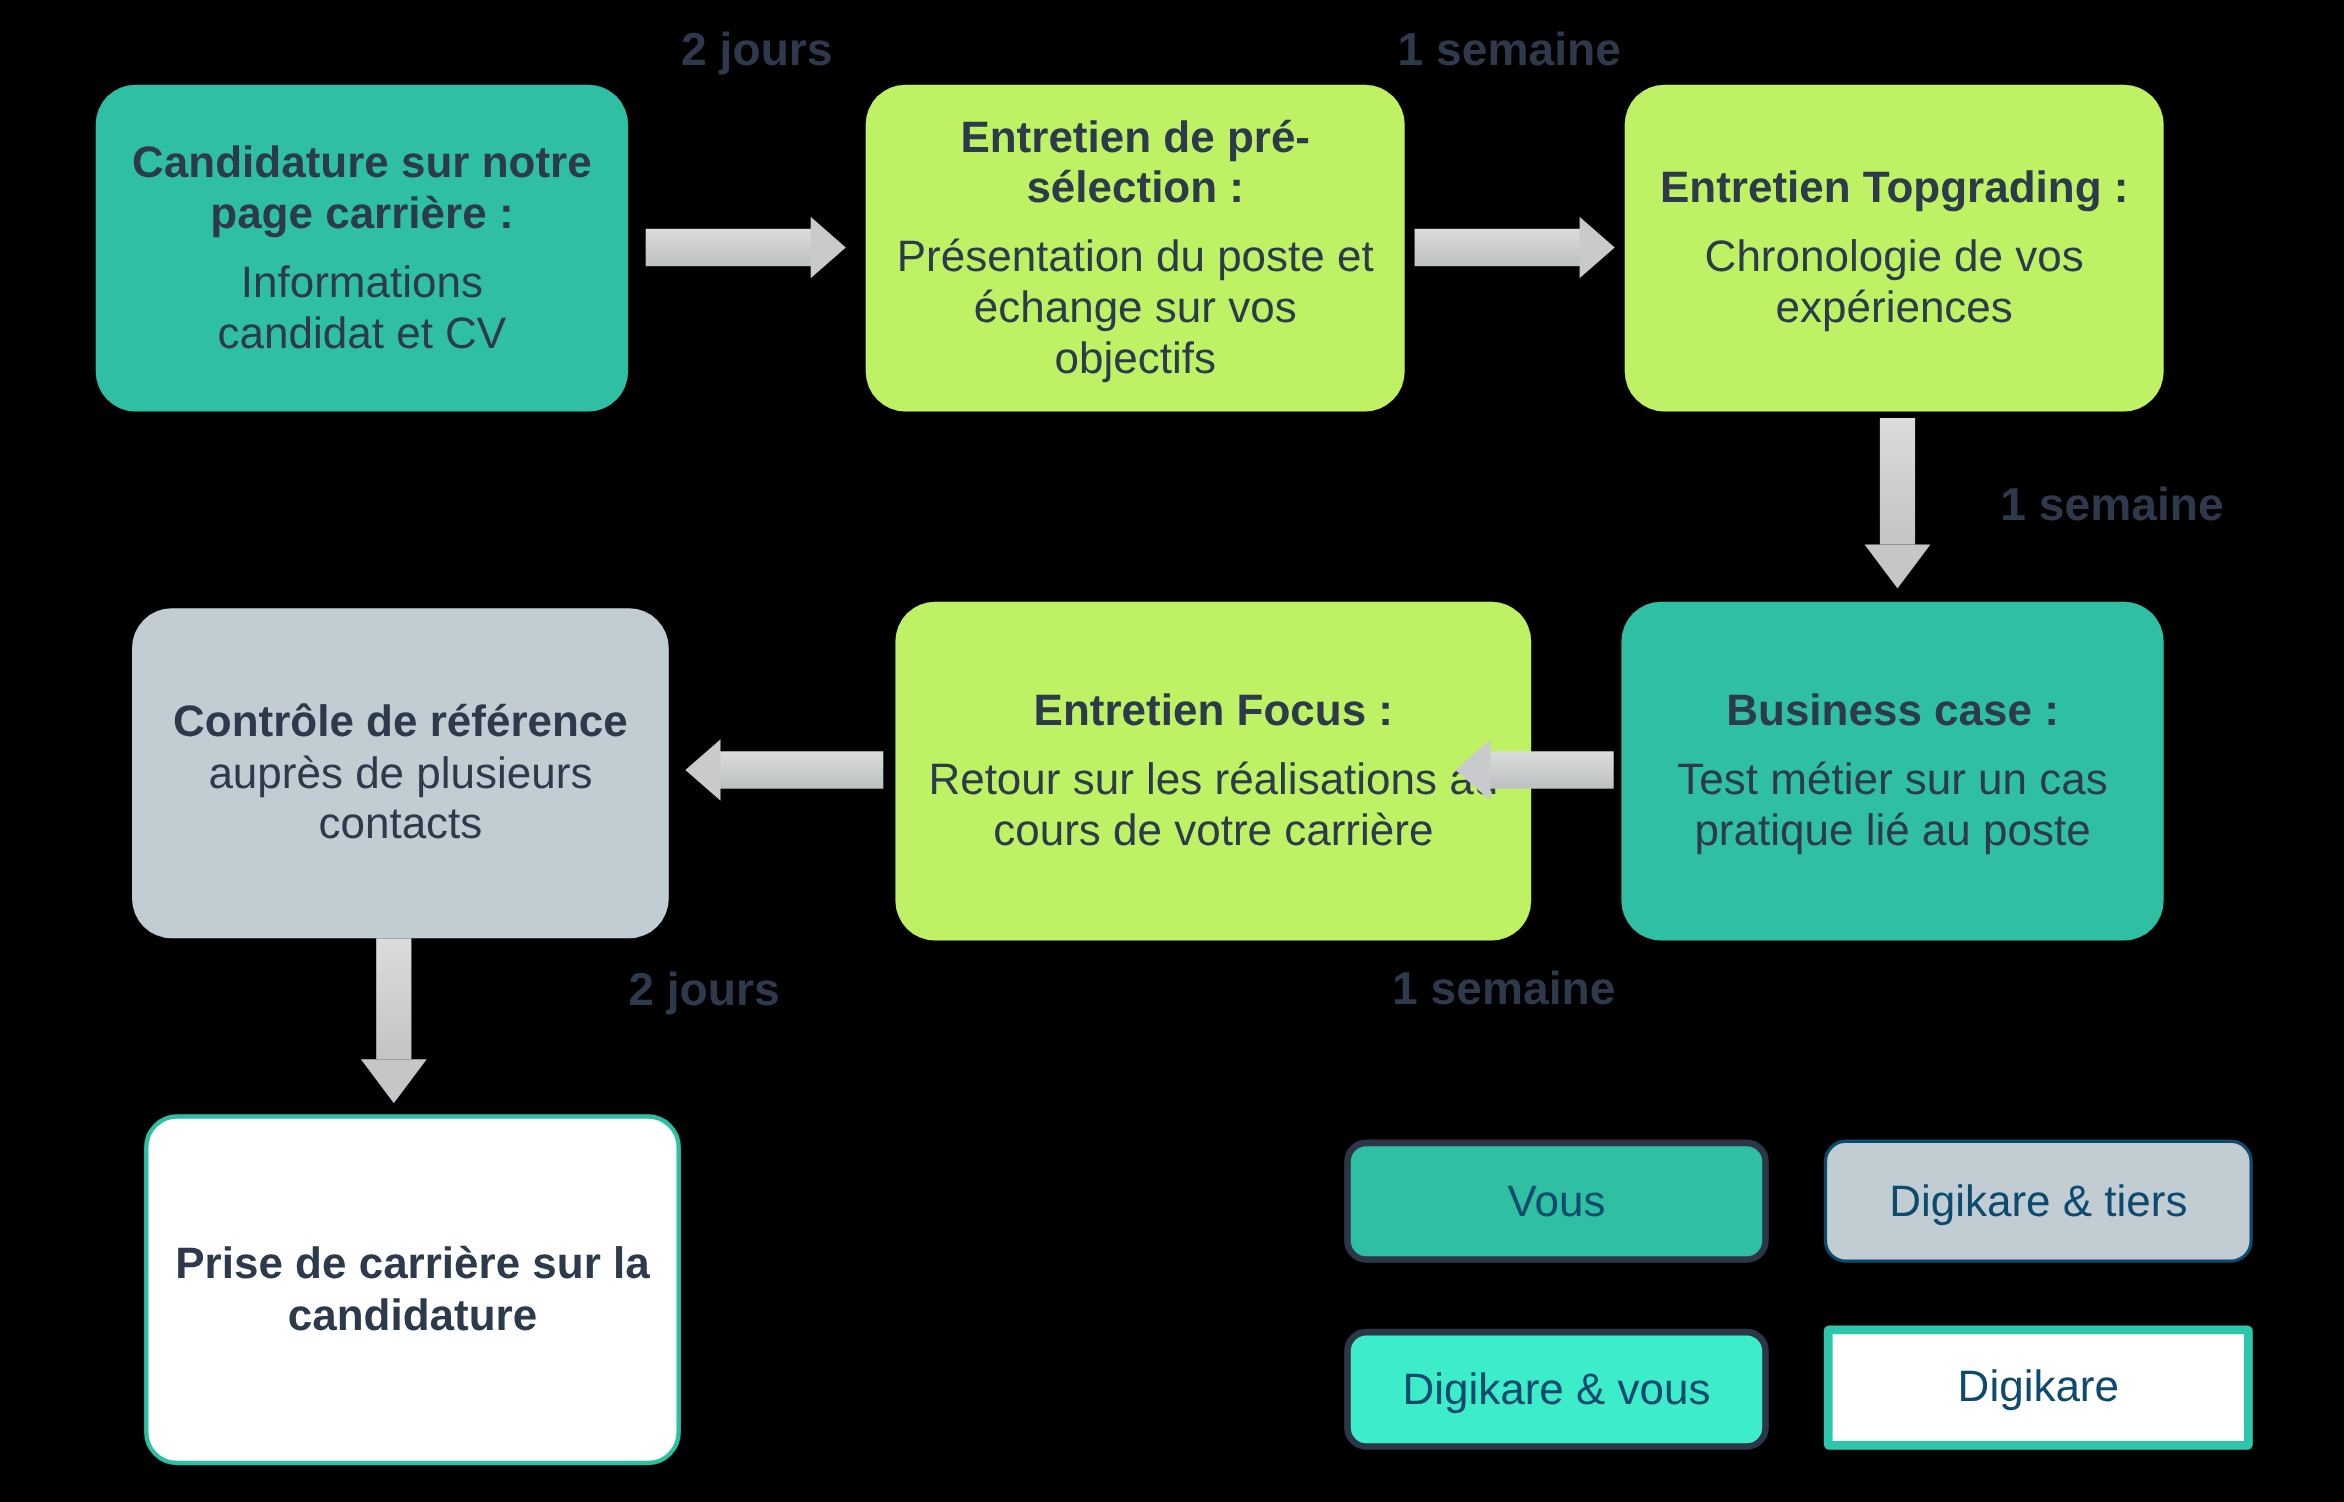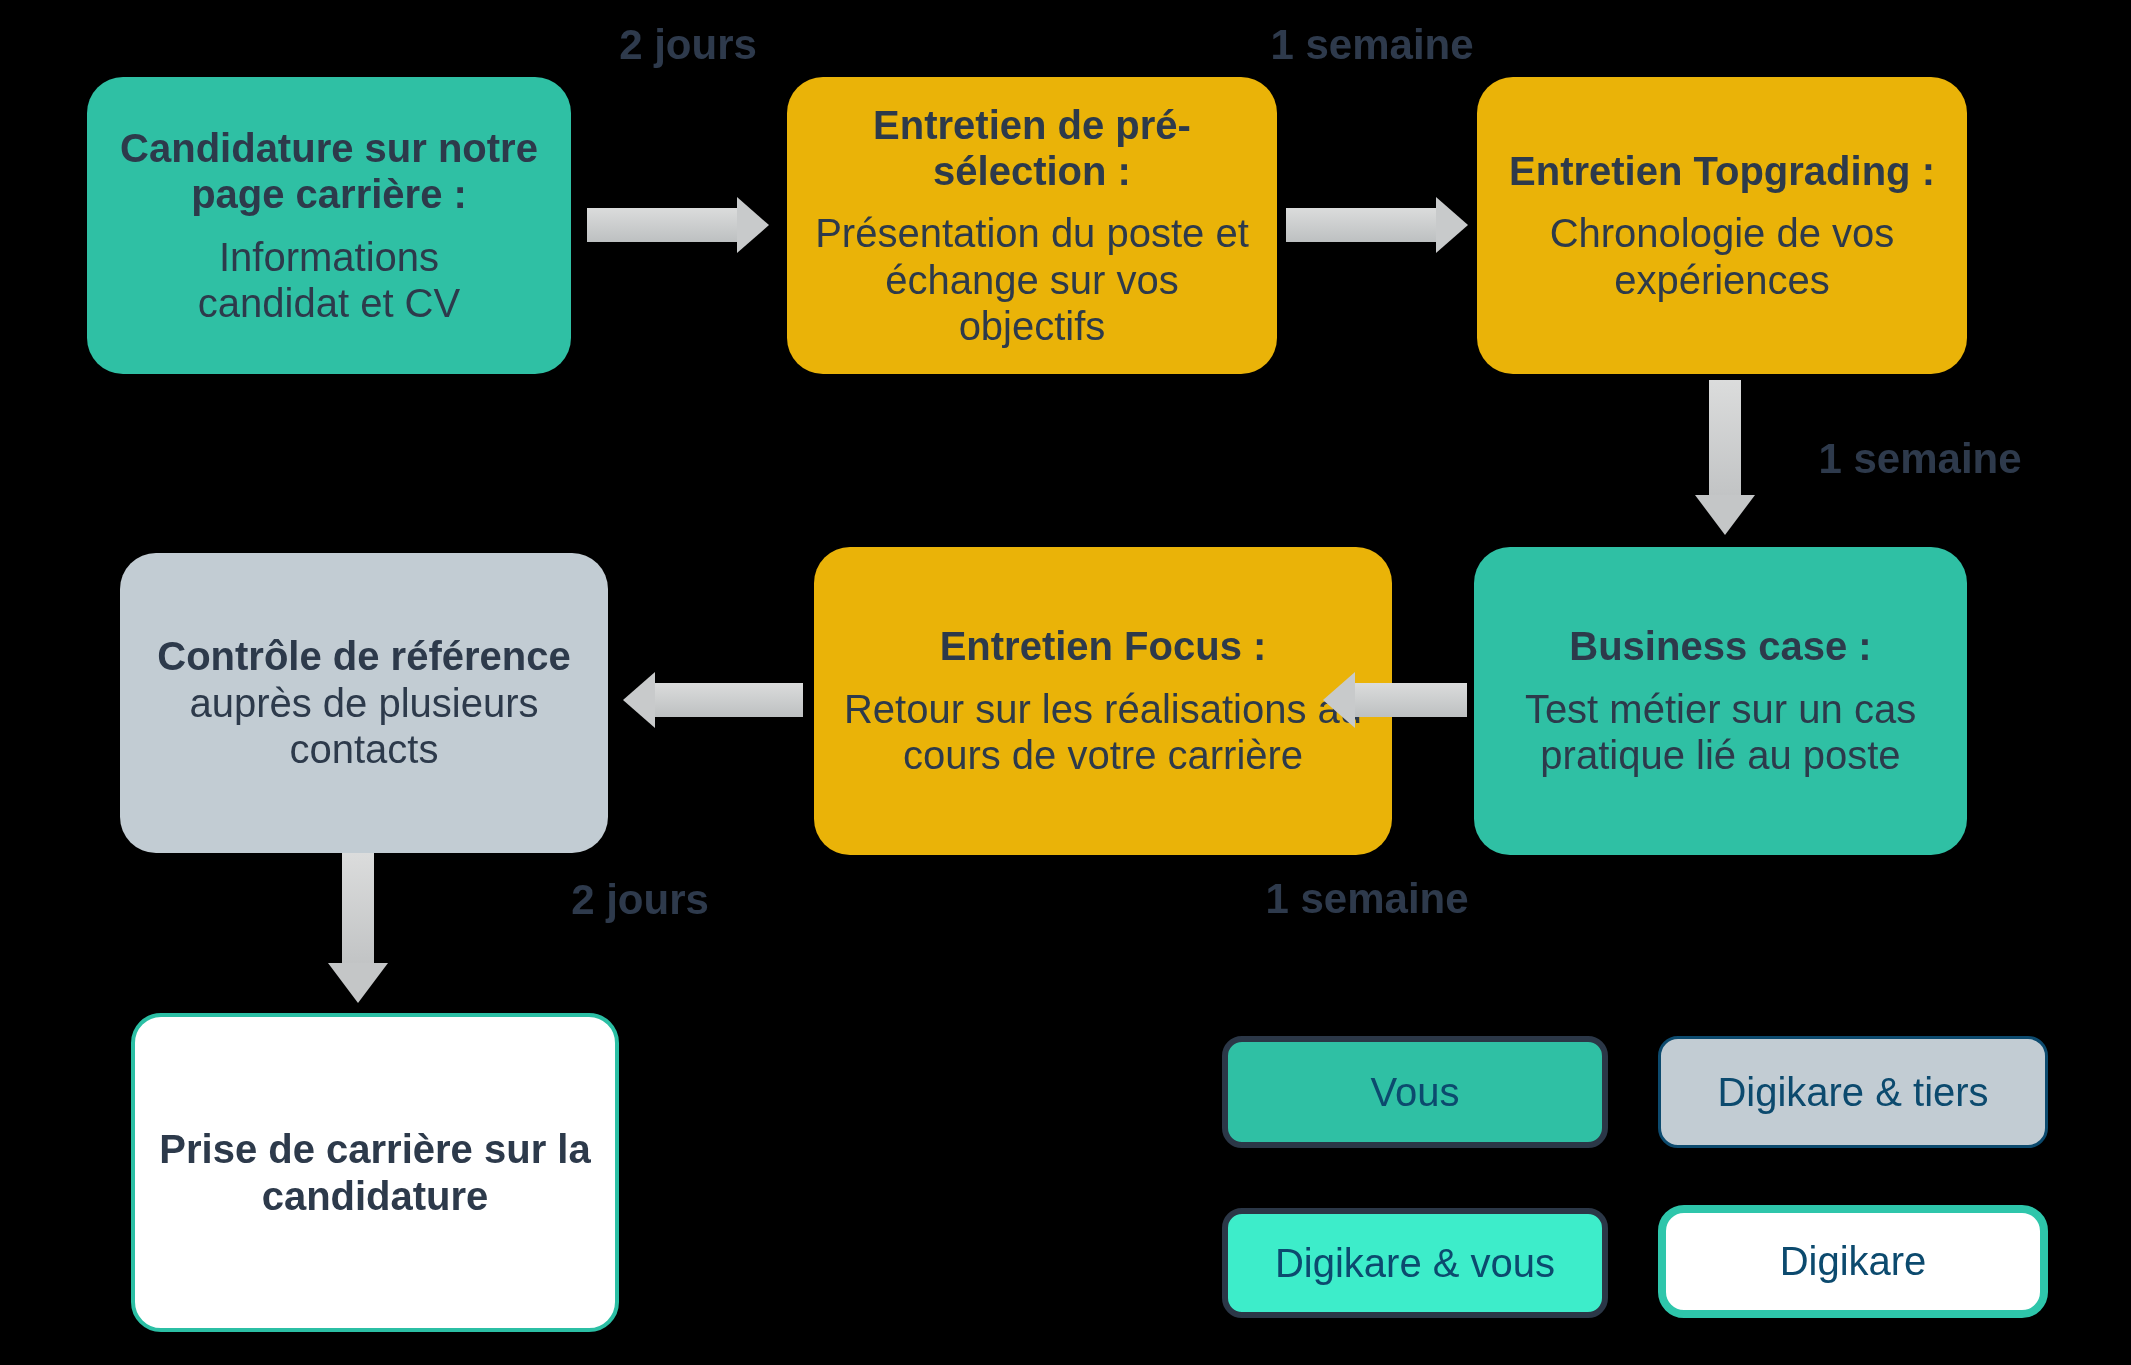--- a/index.html
+++ b/index.html
@@ -16,21 +16,21 @@
     box-sizing:border-box;
     border-radius:36px;
     display:flex;flex-direction:column;
     align-items:center;justify-content:center;
     text-align:center;
     color:#2D3A4B;
     font-size:40px;line-height:1.16;
     padding:10px 28px;
   }
   .node.teal{background:#2FC0A4;}
-  .node.turquoise{background:#eab308;}
+  .node.turquoise{background:#bef264;}
   .node.gray{background:#C2CCD3;}
   .node.white{background:#FFFFFF;border:4px solid #2BBFA4;border-radius:30px;}
   .node-title{font-weight:700;margin:0 0 16px 0;}
   .node-title.solo{margin:0;}
   .node-body{font-weight:400;margin:0;}
   .bold{font-weight:700;}
   #node-candidature .node-title{max-width:452px;}
   #node-candidature .node-body{max-width:300px;}
   #node-decision{padding:10px 4px;}
   
@@ -71,21 +71,21 @@
     box-sizing:border-box;
     display:flex;align-items:center;justify-content:center;
     text-align:center;
     color:#0c4a6e;
     font-size:40px;font-weight:400;
     border-radius:20px;
   }
   .legend-item.teal{background:#2FC0A4;border:6px solid #2B3747;}
   .legend-item.gray{background:#C2CCD3;border:3px solid #0c4a6e;}
   .legend-item.turquoise{background:#3DEDCA;border:6px solid #2B3747;}
-  .legend-item.white{background:#FFFFFF;border:8px solid #2EC6AB;border-radius:26px;}
+  .legend-item.white{background:#FFFFFF;border:8px solid #2EC6AB;border-radius:5px;}
 </style>
 </head>
 <body>
 
 <div class="stage">
 
   <div class="duration" style="left:688px;top:24px;">2 jours</div>
   <div class="duration" style="left:1372px;top:24px;">1 semaine</div>
   <div class="duration" style="left:1920px;top:438px;">1 semaine</div>
   <div class="duration" style="left:640px;top:879px;">2 jours</div>

